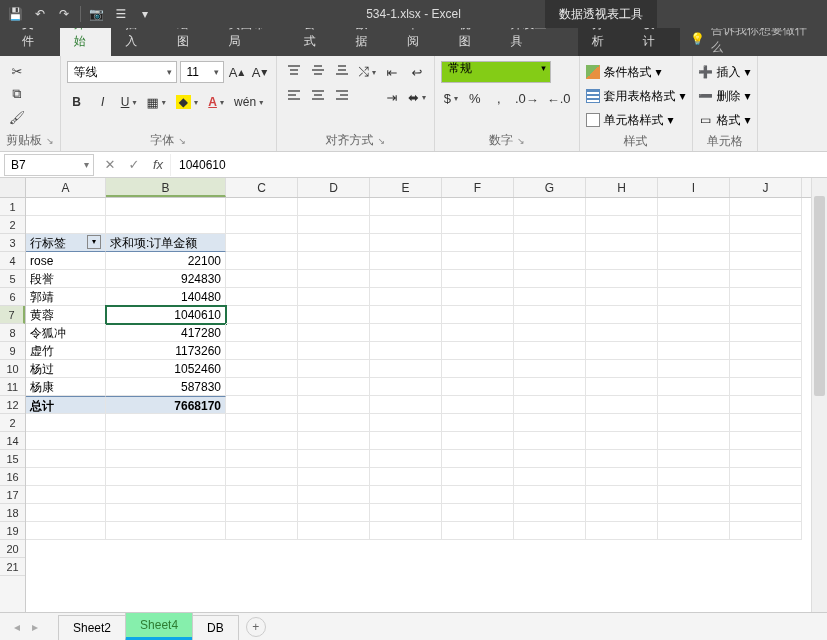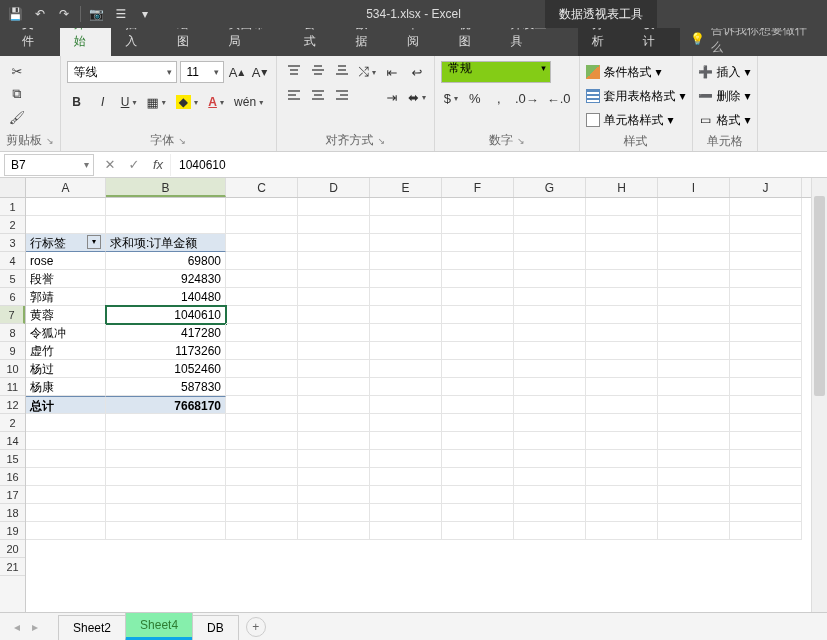--- a/index.html
+++ b/index.html
@@ -363,21 +363,21 @@
         <div class="cell" style="width: 72px;"></div>
         <div class="cell" style="width: 72px;"></div>
         <div class="cell" style="width: 72px;"></div>
         <div class="cell" style="width: 72px;"></div>
         <div class="cell" style="width: 72px;"></div>
         <div class="cell" style="width: 72px;"></div>
         <div class="cell" style="width: 72px;"></div>
       </div>
       <div class="row">
         <div class="cell" style="width: 80px;">rose</div>
-        <div class="cell num" style="width: 120px;">69800</div>
+        <div class="cell num" style="width: 120px;">22100</div>
         <div class="cell" style="width: 72px;"></div>
         <div class="cell" style="width: 72px;"></div>
         <div class="cell" style="width: 72px;"></div>
         <div class="cell" style="width: 72px;"></div>
         <div class="cell" style="width: 72px;"></div>
         <div class="cell" style="width: 72px;"></div>
         <div class="cell" style="width: 72px;"></div>
         <div class="cell" style="width: 72px;"></div>
       </div>
       <div class="row">

